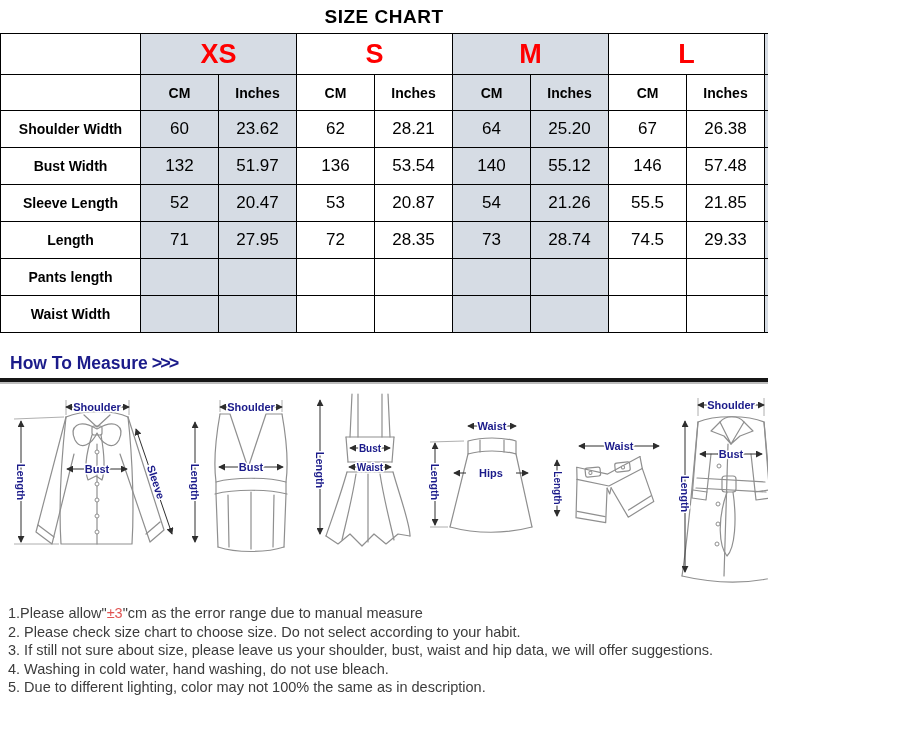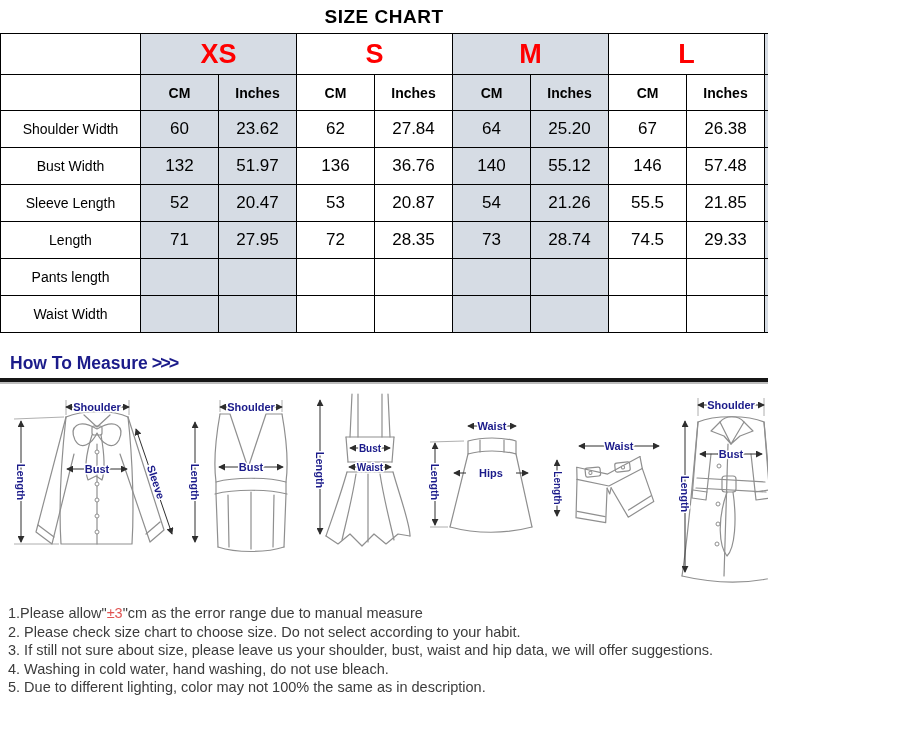--- a/index.html
+++ b/index.html
@@ -8,21 +8,21 @@
   .title{height:33px;display:flex;align-items:center;justify-content:center;
          font-size:19px;font-weight:bold;letter-spacing:.5px;}
   table{border-collapse:collapse;table-layout:fixed;width:920px;}
   col.g{background:#d6dce4;}
   td,th{border:1px solid #000;text-align:center;vertical-align:middle;padding:0;overflow:hidden;}
   tr.size-row{height:41px;padding-left:43px;}
   th.size{font-size:27px;font-weight:bold;color:#ff0000;}
   tr.unit-row{height:36px;}
   tr.unit-row td{font-size:14px;font-weight:bold;}
   tbody tr{height:37px;}
-  td.rl{font-size:14px;font-weight:normal;}
+  td.rl{font-size:14px;font-weight:bold;}
   td.v{font-size:17px;font-weight:normal;}
   .mh{margin:20px 16px 4px 10px;font-size:17.5px;font-weight:800;color:#1b1b8a;}
   .mh .arrows{font-size:18px;letter-spacing:-2px;margin-left:4px;}
   .rule{height:4px;background:#161616;box-shadow:0 2px 0 #bdbdbd;}
   .measure-area{position:relative;height:216px;}
   .garment{position:absolute;top:0;}
   .o{fill:none;stroke:#8f8f8f;stroke-width:1.2;stroke-linejoin:round;stroke-linecap:round;}
   .dash{stroke-dasharray:2.5 2.5;}
   .m{stroke:#2e2e2e;stroke-width:1;fill:none;}
   .ext{stroke:#9a9a9a;stroke-width:.8;}
@@ -84,34 +84,34 @@
         <td>CM</td>
         <td>Inches</td>
       </tr>
     </thead>
     <tbody>
       <tr>
         <td class="rl">Shoulder Width</td>
         <td class="v">60</td>
         <td class="v">23.62</td>
         <td class="v">62</td>
-        <td class="v">27.84</td>
+        <td class="v">28.21</td>
         <td class="v">64</td>
         <td class="v">25.20</td>
         <td class="v">67</td>
         <td class="v">26.38</td>
         <td class="v"></td>
         <td class="v"></td>
       </tr>
       <tr>
         <td class="rl">Bust Width</td>
         <td class="v">132</td>
         <td class="v">51.97</td>
         <td class="v">136</td>
-        <td class="v">36.76</td>
+        <td class="v">53.54</td>
         <td class="v">140</td>
         <td class="v">55.12</td>
         <td class="v">146</td>
         <td class="v">57.48</td>
         <td class="v"></td>
         <td class="v"></td>
       </tr>
       <tr>
         <td class="rl">Sleeve Length</td>
         <td class="v">52</td>

